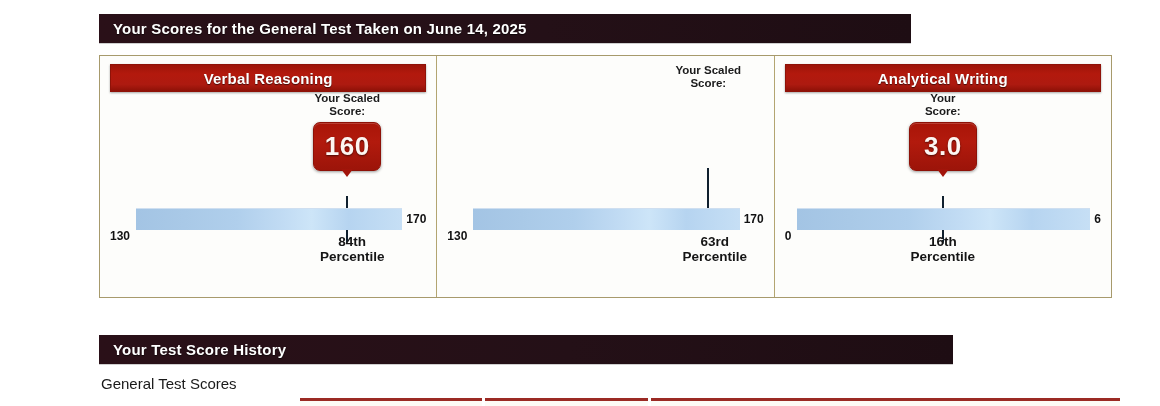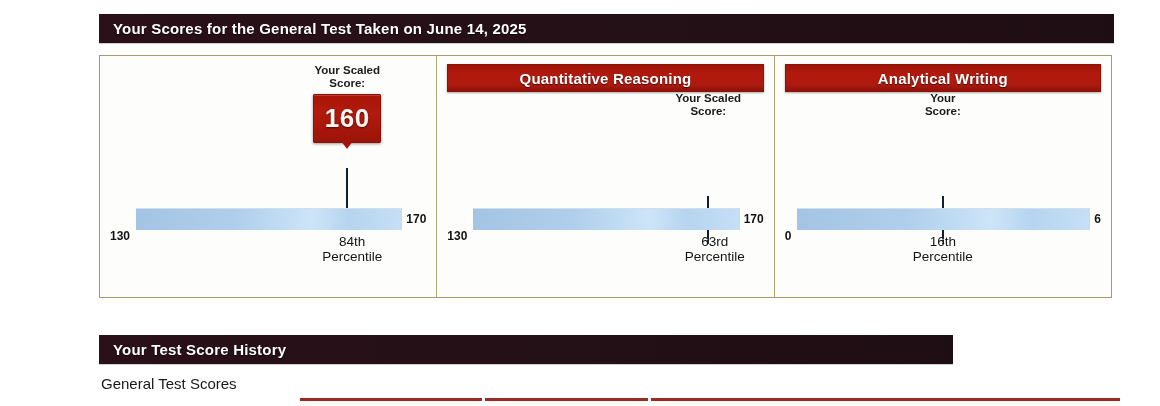--- a/index.html
+++ b/index.html
@@ -12,21 +12,21 @@
     height: 406px;
     font-family: "Liberation Sans", sans-serif;
     overflow: hidden;
     position: relative;
   }
 
   
   .dark-bar {
     position: absolute;
     left: 99px;
-    width: 1015px;
+    width: 812px;
     height: 29px;
     background: linear-gradient(90deg, #2a1018 0%, #241017 55%, #1e0d13 100%);
     display: flex;
     align-items: center;
     box-shadow: 0 1px 0 #cfcfcf;
   }
   .dark-bar .bar-label {
     color: #ffffff;
     font-size: 15px;
     font-weight: bold;
@@ -101,21 +101,21 @@
     font-weight: bold;
     color: #1b1b1b;
     line-height: 13px;
     white-space: nowrap;
     text-shadow: 0 1px 0 rgba(255,255,255,0.8);
   }
   .score-box {
     margin: 4px auto 0 auto;
     width: 66px;
     height: 47px;
-    border-radius: 1px;
+    border-radius: 7px;
     background: linear-gradient(180deg, #a91508 0%, #b21a0d 40%, #9c1409 100%);
     border: 1px solid #8d1107;
     box-shadow: 0 1px 3px rgba(0,0,0,0.4), inset 0 1px 0 rgba(255,255,255,0.18);
     display: flex;
     align-items: center;
     justify-content: center;
     position: relative;
   }
   .score-box .score-value {
     color: #fdf6f2;
@@ -171,21 +171,21 @@
     position: relative;
   }
 
   
   .percentile {
     position: absolute;
     top: 178px;
     text-align: center;
     transform: translateX(-50%);
     font-size: 13.5px;
-    font-weight: normal;
+    font-weight: bold;
     color: #151515;
     line-height: 15px;
     white-space: nowrap;
     text-shadow: 0 1px 0 rgba(255,255,255,0.85);
   }
 
   
   .history-subtitle {
     position: absolute;
     left: 101px;
@@ -228,20 +228,23 @@
 <div class="left-margin-rule"></div>
 
 <div class="dark-bar" id="scores-header">
   <div class="bar-label">Your Scores for the General Test Taken on June 14, 2025</div>
 </div>
 
 <div class="scores-card">
 
   <div class="panel">
     <div class="panel-inner">
+      <div class="panel-title">
+        <span>Verbal Reasoning</span>
+      </div>
       <div class="score-area">
         <div class="score-stack" style="left:75%;">
           <div class="score-caption">Your Scaled</div>
           <div class="score-caption">Score:</div>
           <div class="score-box">
             <span class="score-value">160</span>
           </div>
         </div>
         <div class="needle" style="left:75%; top:104px; height:48px;"></div>
       </div>
@@ -252,23 +255,20 @@
       </div>
       <div class="percentile" style="left:75%;">
         <div>84th</div>
         <div>Percentile</div>
       </div>
     </div>
   </div>
 
   <div class="panel">
     <div class="panel-inner">
-      <div class="panel-title">
-        <span>Quantitative Reasoning</span>
-      </div>
       <div class="score-area">
         <div class="score-stack" style="left:82.5%;">
           <div class="score-caption">Your Scaled</div>
           <div class="score-caption">Score:</div>
         </div>
         <div class="needle" style="left:82.5%; top:104px; height:48px;"></div>
       </div>
       <div class="scale-row">
         <div class="scale-min">130</div>
         <div class="scale-bar"></div>
@@ -283,20 +283,23 @@
 
   <div class="panel">
     <div class="panel-inner">
       <div class="panel-title">
         <span>Analytical Writing</span>
       </div>
       <div class="score-area">
         <div class="score-stack" style="left:50%;">
           <div class="score-caption">Your</div>
           <div class="score-caption">Score:</div>
+          <div class="score-box">
+            <span class="score-value">3.0</span>
+          </div>
         </div>
         <div class="needle" style="left:50%; top:104px; height:48px;"></div>
       </div>
       <div class="scale-row">
         <div class="scale-min">0</div>
         <div class="scale-bar"></div>
         <div class="scale-max">6</div>
       </div>
       <div class="percentile" style="left:50%;">
         <div>16th</div>

